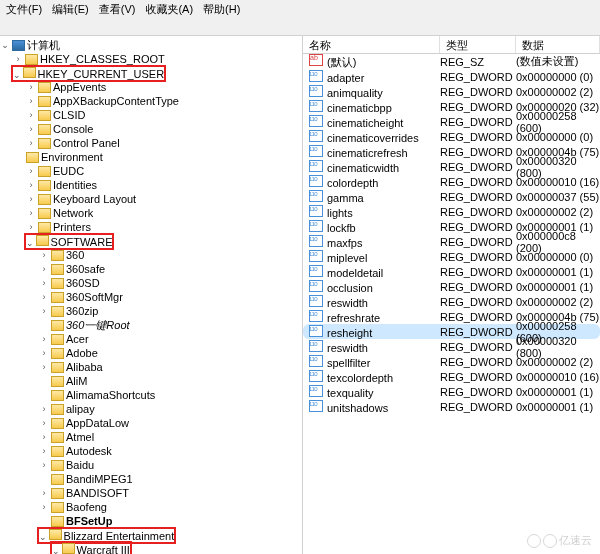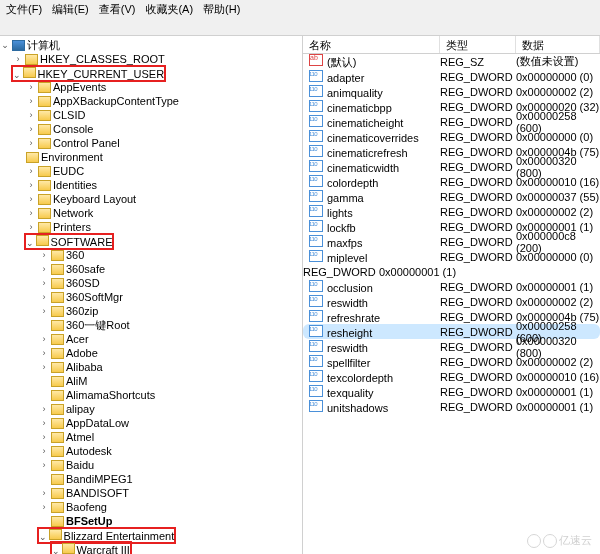--- a/index.html
+++ b/index.html
@@ -133,21 +133,21 @@
       <div class="tree-row" style="padding-left: 39px;">
         <span class="exp">›</span>
         <span class="ic fold"></span>
         <span>360SoftMgr</span>
       </div>
       <div class="tree-row" style="padding-left: 39px;">
         <span class="exp">›</span>
         <span class="ic fold"></span>
         <span>360zip</span>
       </div>
-      <div class="tree-row" style="padding-left: 39px;">
+      <div class="tree-row" style="padding-left: 39px; font-style: italic;">
         <span class="exp"></span>
         <span class="ic fold"></span>
         <span>360一键Root</span>
       </div>
       <div class="tree-row" style="padding-left: 39px;">
         <span class="exp">›</span>
         <span class="ic fold"></span>
         <span>Acer</span>
       </div>
       <div class="tree-row" style="padding-left: 39px;">
@@ -298,20 +298,21 @@
           <div class="col-name"><span class="vic dw"></span><span>maxfps</span></div>
           <div class="col-type">REG_DWORD</div>
           <div class="col-data">0x000000c8 (200)</div>
         </div>
         <div class="vrow">
           <div class="col-name"><span class="vic dw"></span><span>miplevel</span></div>
           <div class="col-type">REG_DWORD</div>
           <div class="col-data">0x00000000 (0)</div>
         </div>
         <div class="vrow">
+          <div class="col-name"><span class="vic dw"></span><span>modeldetail</span></div>
           <div class="col-type">REG_DWORD</div>
           <div class="col-data">0x00000001 (1)</div>
         </div>
         <div class="vrow">
           <div class="col-name"><span class="vic dw"></span><span>occlusion</span></div>
           <div class="col-type">REG_DWORD</div>
           <div class="col-data">0x00000001 (1)</div>
         </div>
         <div class="vrow">
           <div class="col-name"><span class="vic dw"></span><span>reswidth</span></div>

